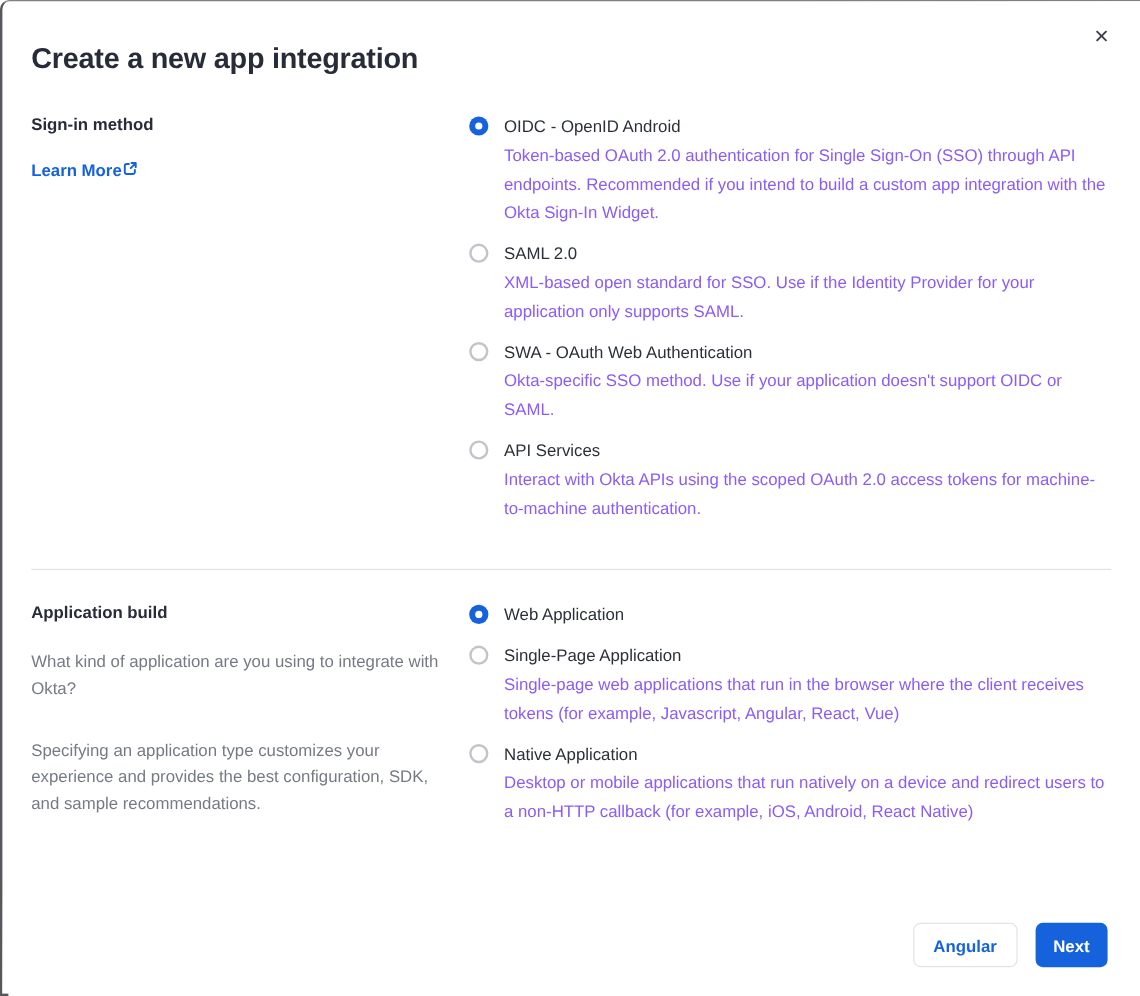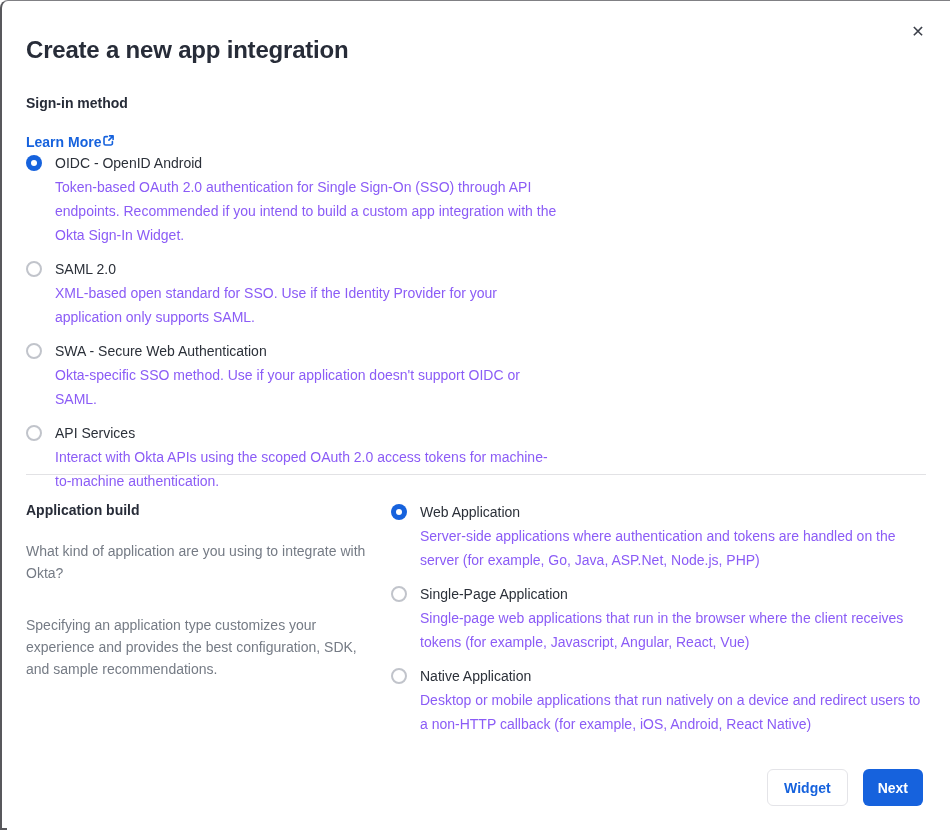--- a/index.html
+++ b/index.html
@@ -38,21 +38,21 @@
   .close-btn {
     position: absolute; top: 20px; right: 20px;
     width: 24px; height: 24px;
     background: none; border: none; padding: 0;
     font-size: 16px; line-height: 24px;
     color: #3c404a; cursor: pointer;
     font-family: "Liberation Sans", sans-serif;
   }
 
   .section { position: absolute; left: 26px; right: 24px; display: flex; }
-  .section-signin { top: 93px; flex-direction: column; }
+  .section-signin { top: 93px; }
   .section-apptype { top: 500px; }
 
   .left-col { width: 365px; flex: none; padding-right: 20px; }
   .right-col { flex: 1; min-width: 0; }
 
   .section-label {
     margin: 0; font-size: 14px; font-weight: 700;
     color: #272c38; line-height: 20px;
   }
   .learn-more {
@@ -159,21 +159,21 @@
         <span class="radio"></span>
         <div class="option-text">
           <div class="option-label">SAML 2.0</div>
           <div class="option-desc">XML-based open standard for SSO. Use if the Identity Provider for your application only supports SAML.</div>
         </div>
       </div>
 
       <div class="option" data-selected="false">
         <span class="radio"></span>
         <div class="option-text">
-          <div class="option-label">SWA - Secure Web Authentication</div>
+          <div class="option-label">SWA - OAuth Web Authentication</div>
           <div class="option-desc">Okta-specific SSO method. Use if your application doesn't support OIDC or SAML.</div>
         </div>
       </div>
 
       <div class="option" data-selected="false">
         <span class="radio"></span>
         <div class="option-text">
           <div class="option-label">API Services</div>
           <div class="option-desc">Interact with Okta APIs using the scoped OAuth 2.0 access tokens for machine-to-machine authentication.</div>
         </div>
@@ -189,21 +189,20 @@
       <p class="section-label">Application build</p>
       <p class="left-para">What kind of application are you using to integrate with Okta?</p>
       <p class="left-para">Specifying an application type customizes your experience and provides the best configuration, SDK, and sample recommendations.</p>
     </div>
     <div class="right-col">
 
       <div class="option" data-selected="true">
         <span class="radio"></span>
         <div class="option-text">
           <div class="option-label">Web Application</div>
-          <div class="option-desc">Server-side applications where authentication and tokens are handled on the server (for example, Go, Java, ASP.Net, Node.js, PHP)</div>
         </div>
       </div>
 
       <div class="option" data-selected="false">
         <span class="radio"></span>
         <div class="option-text">
           <div class="option-label">Single-Page Application</div>
           <div class="option-desc">Single-page web applications that run in the browser where the client receives tokens (for example, Javascript, Angular, React, Vue)</div>
         </div>
       </div>
@@ -213,17 +212,17 @@
         <div class="option-text">
           <div class="option-label">Native Application</div>
           <div class="option-desc">Desktop or mobile applications that run natively on a device and redirect users to a non-HTTP callback (for example, iOS, Android, React Native)</div>
         </div>
       </div>
 
     </div>
   </div>
 
   <div class="footer">
-    <button class="btn btn-cancel">Widget</button>
+    <button class="btn btn-cancel">Angular</button>
     <button class="btn btn-next">Next</button>
   </div>
 
 </div>
 
 </body></html>

